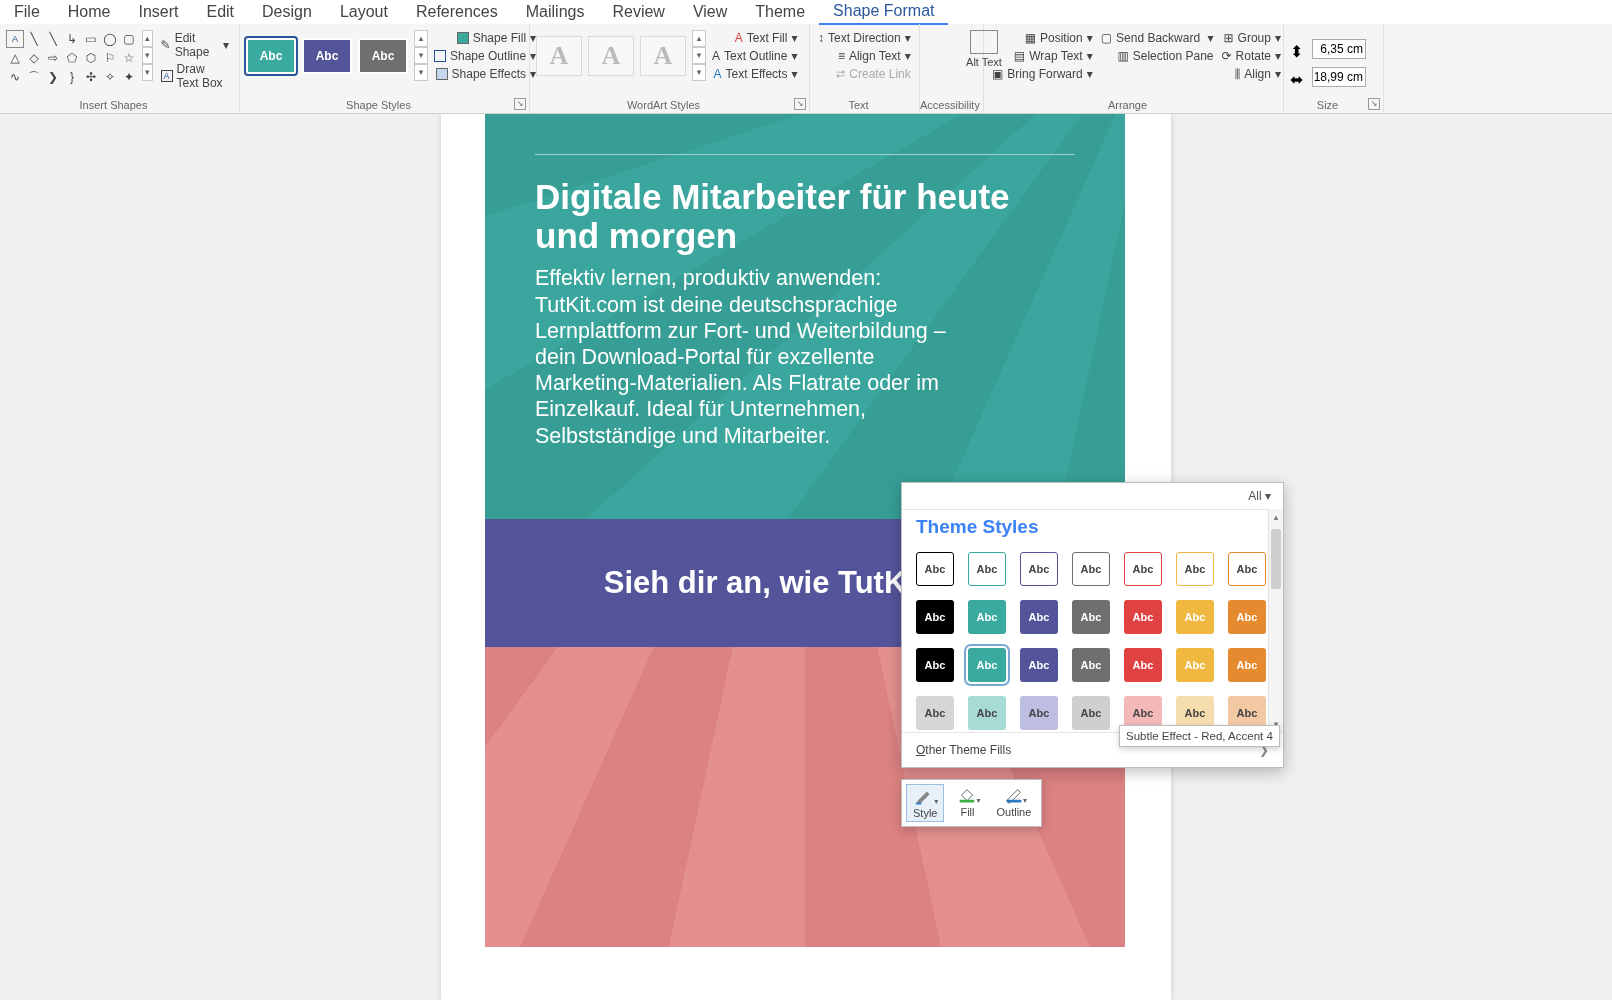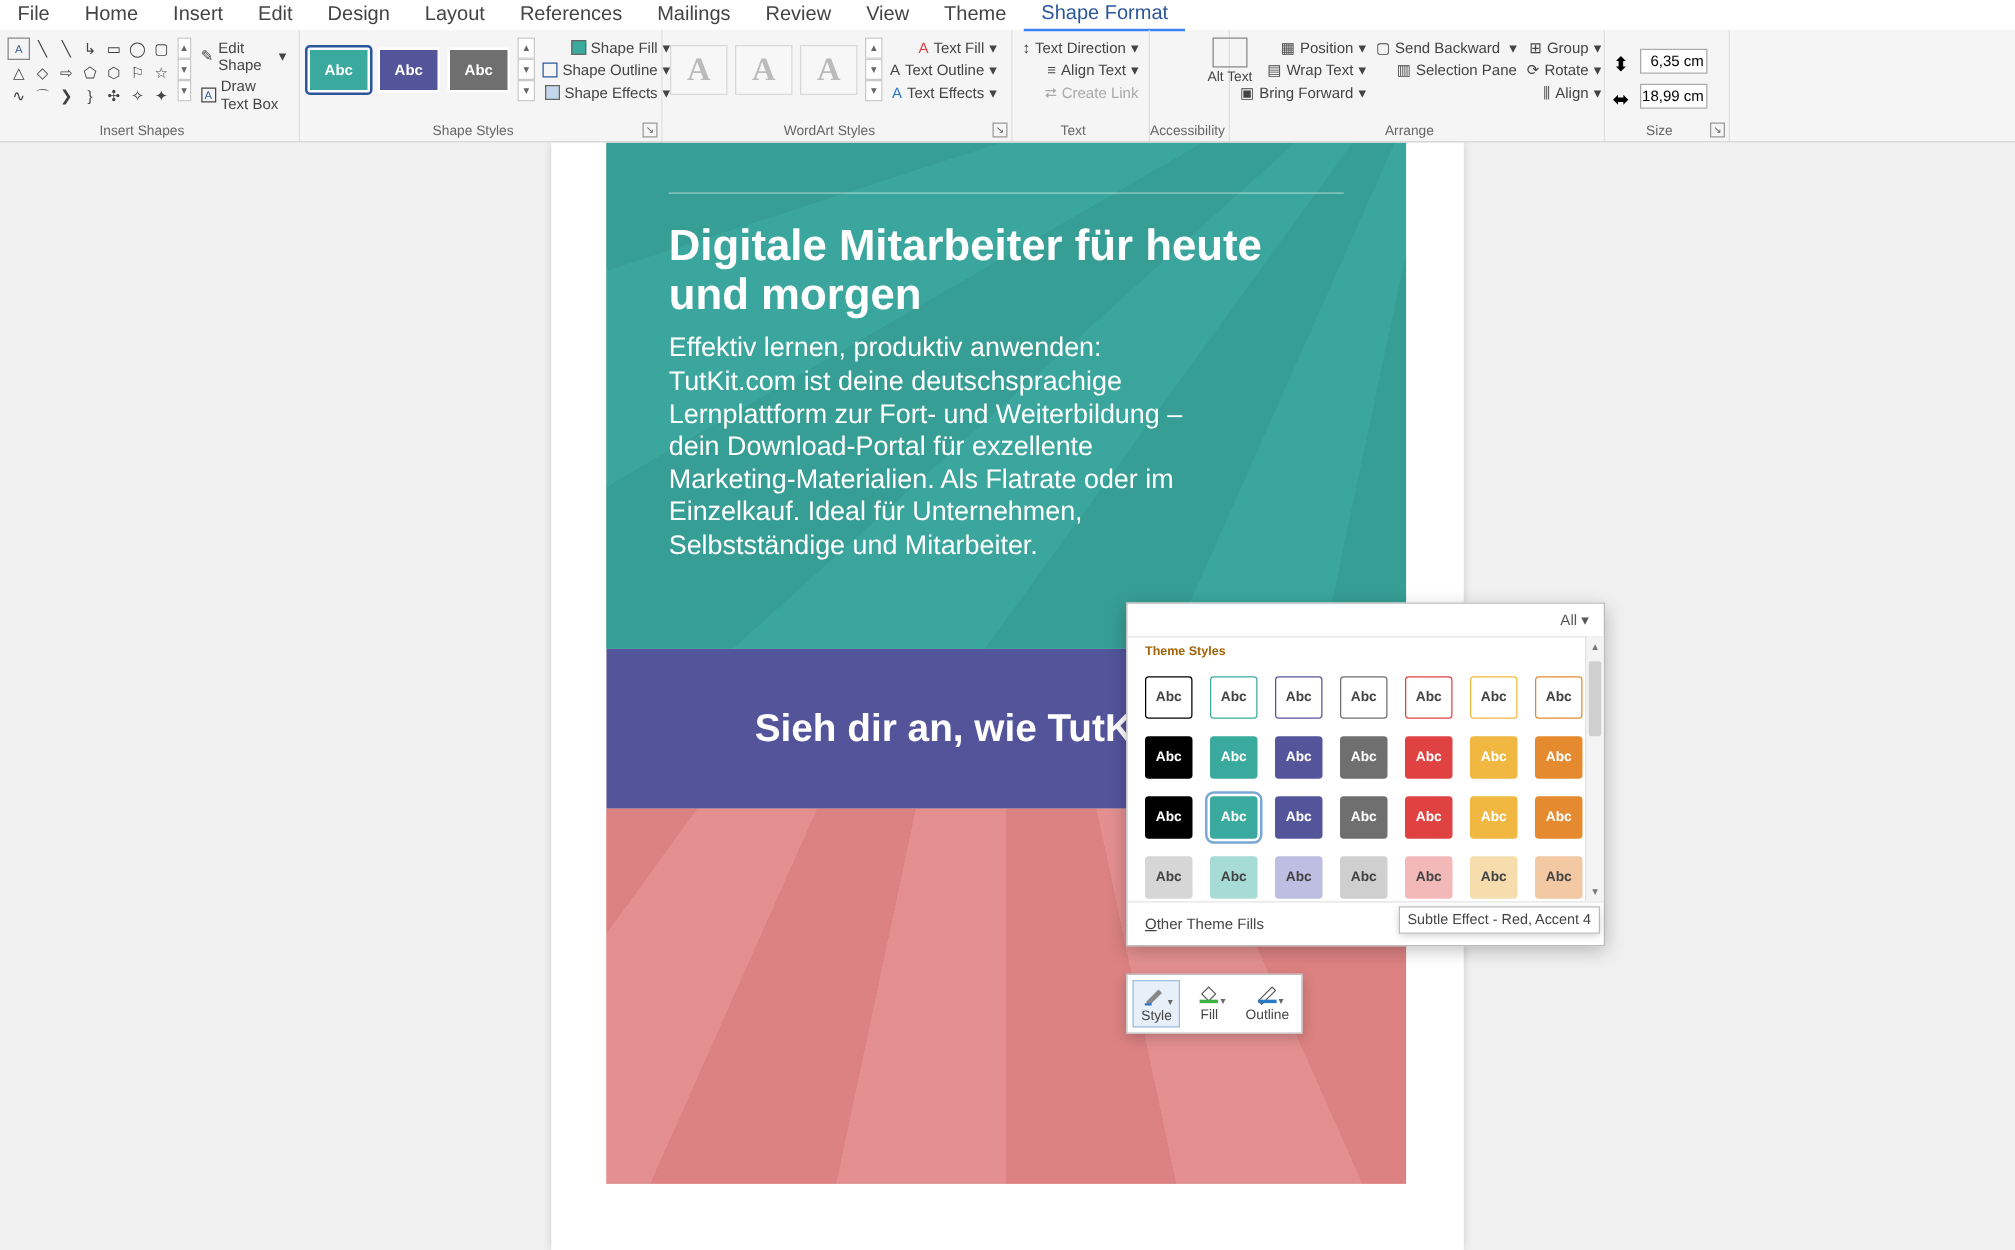--- a/index.html
+++ b/index.html
@@ -62,21 +62,21 @@
 .sec1 h1 { font-size: 35px; font-weight: 700; line-height: 1.12; margin-bottom: 10px; }
 .sec1 p { font-size: 21.5px; line-height: 1.22; max-width: 440px; }
 
 .sec2 { background: #54549b; height: 128px; display: flex; align-items: center; justify-content: center; color: #fff; font-size: 31px; font-weight: 700; }
 .sec3 { background: #e68c8c; height: 300px; position: relative; overflow: hidden; }
 .sec3::before { content: ""; position: absolute; inset: -200px; background: repeating-conic-gradient(from 180deg at 50% -20%, #e39090 0deg 12deg, #da8080 12deg 24deg); opacity: 0.85; }
 
 
 .popup { position: absolute; left: 901px; top: 482px; width: 383px; background: #fff; border: 1px solid #bcbcbc; box-shadow: 0 4px 14px rgba(0,0,0,0.25); font-size: 12px; }
 .popup-top { display: flex; justify-content: flex-end; padding: 6px 12px; color: #555; }
-.popup-header { padding: 6px 14px 6px 14px; font-weight: 700; font-size: 10px; color: #a16207; border-top: 1px solid #e4e4e4; }
+.popup-header { padding: 6px 14px 6px 14px; font-weight: 700; font-size: 19px; color: #3b82f6; border-top: 1px solid #e4e4e4; }
 .popup-grid-wrap { position: relative; }
 .popup-grid { display: grid; grid-template-columns: repeat(7, 38px); gap: 14px; padding: 8px 14px 2px 14px; }
 .ts { width: 38px; height: 34px; border-radius: 3px; display: flex; align-items: center; justify-content: center; font-size: 11px; font-weight: 600; }
 .ts.outline { border: 1.5px solid; background: #fff; color: #444; }
 .ts.solid { color: #fff; }
 .ts.selected { outline: 2px solid #7aa7d4; outline-offset: 2px; }
 .ts.soft { color: #444; }
 .popup-scroll { position: absolute; right: 0; top: 0; bottom: 0; width: 15px; background: #f4f4f4; border-left: 1px solid #e3e3e3; }
 .popup-scroll .up,.popup-scroll .dn { height: 16px; text-align: center; font-size: 9px; line-height: 16px; color: #777; }
 .popup-scroll .dn { position: absolute; bottom: 0; left: 0; right: 0; }

